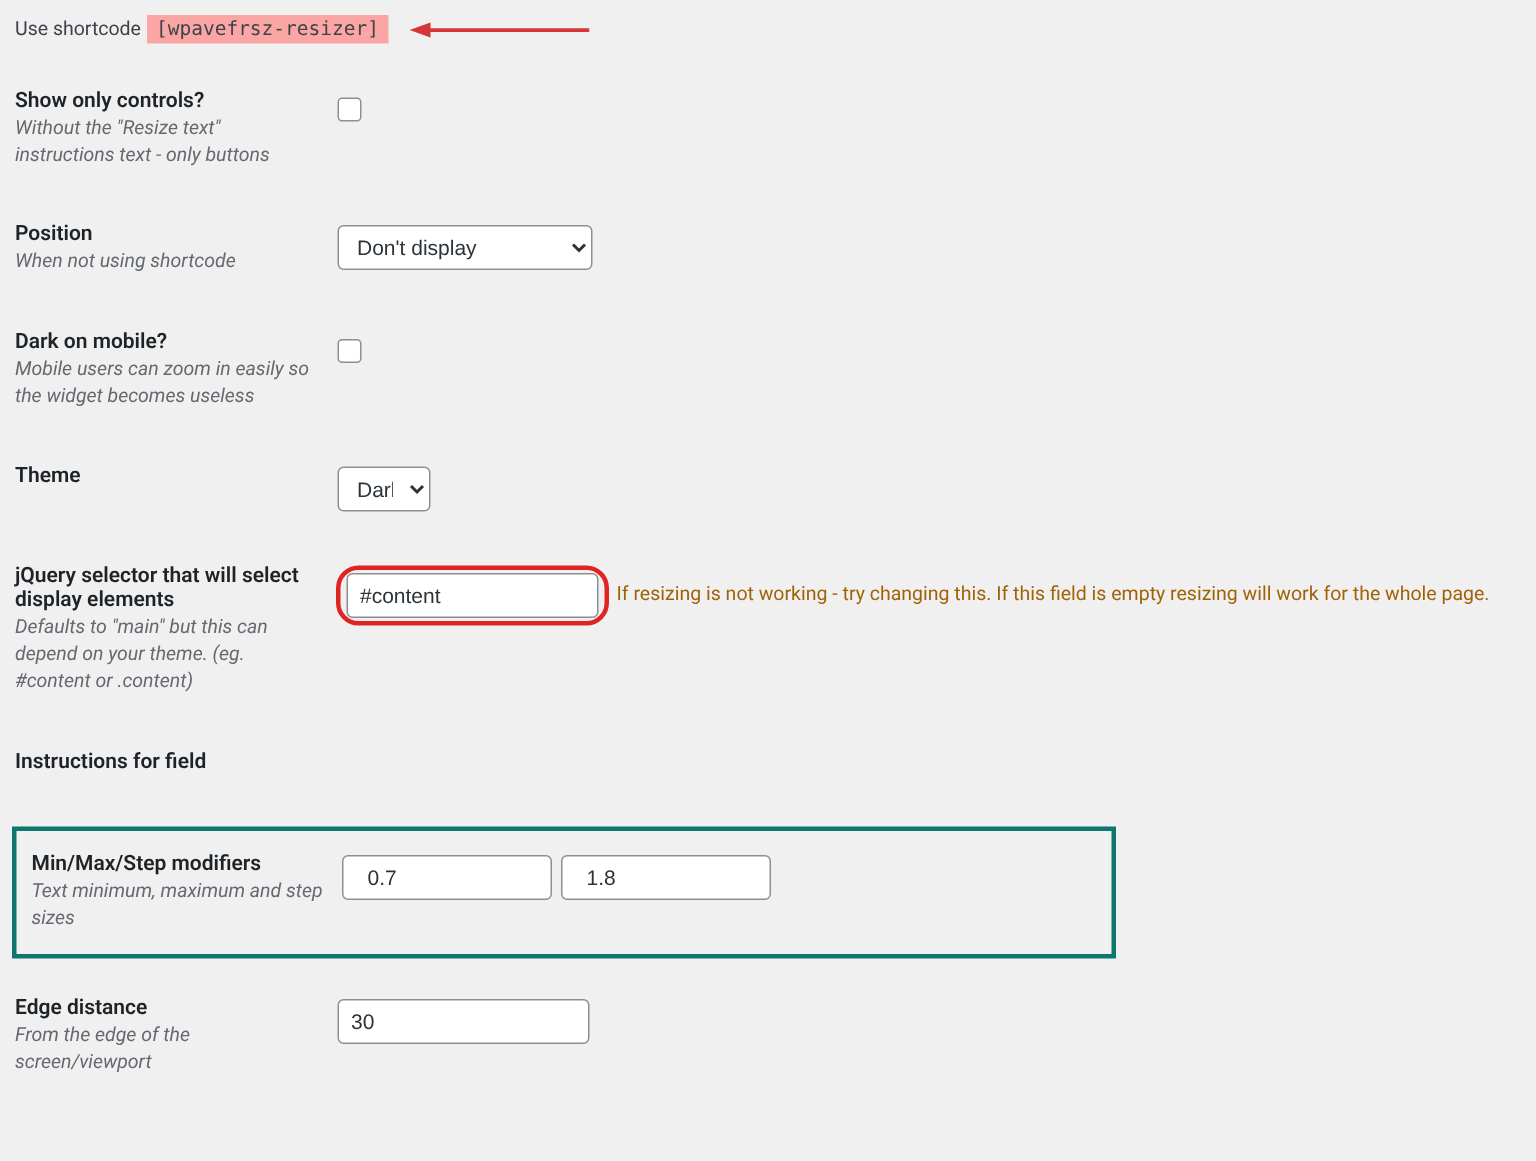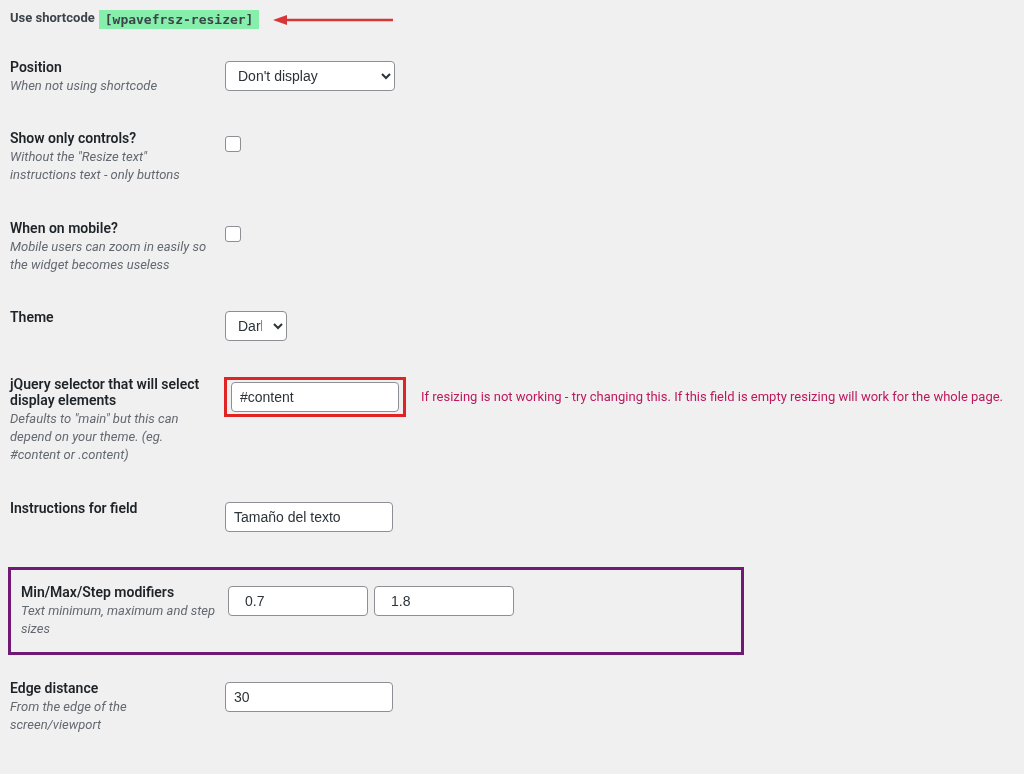--- a/index.html
+++ b/index.html
@@ -5,28 +5,28 @@
   * { box-sizing: border-box; margin: 0; padding: 0; }
   body {
     font-family: -apple-system, BlinkMacSystemFont, "Segoe UI", Roboto, sans-serif;
     background: #f0f0f1;
     color: #1d2327;
     font-size: 13px;
     padding: 10px 10px 10px 10px;
   }
   .shortcode-row {
     display: flex;
+    align-items: center;
     gap: 4px;
     margin-bottom: 30px;
-    font-weight: bold;
   }
   .shortcode-label { color: #3c434a; font-size: 13px; }
   .shortcode-code {
     font-family: Consolas, Monaco, monospace;
-    background: #86efac;
+    background: #fca5a5;
     padding: 2px 6px;
     color: #3c434a;
   }
   .arrow-wrap {
     margin-left: 10px;
     color: #d63638;
     display: inline-flex;
     align-items: center;
   }
   .form-table { width: 100%; }
@@ -78,32 +78,32 @@
     width: 16px;
     height: 16px;
     border: 1px solid #8c8f94;
     border-radius: 3px;
     background: #fff;
     appearance: none;
     margin-top: 4px;
   }
   .text-input { width: 168px; }
   .help-text {
-    color: #be185d;
+    color: #a16207;
     font-size: 13px;
-    margin-left: 10px;
   }
   .triple input { width: 140px; padding-left: 16px; }
   .highlight-red {
     outline: 3px solid #e02424;
     outline-offset: -2px;
     padding: 4px 6px;
+    border-radius: 14px;
   }
   .highlight-row {
-    border: 3px solid #701a75;
+    border: 3px solid #0f766e;
     padding: 14px 10px 14px 0px;
     margin-left: -2px;
     margin-right: 270px;
     margin-bottom: 25px;
   }
   .highlight-row .th { width: 217px; padding-left:10px;}
   .highlight-row .form-row { margin-bottom: 0; }
 </style>
 </head>
 <body>
@@ -116,43 +116,43 @@
       <line x1="120" y1="7" x2="8" y2="7" stroke="#d63638" stroke-width="2.5"></line>
       <polygon points="0,7 14,2 14,12" fill="#d63638"></polygon>
     </svg>
   </span>
 </div>
 
 <div class="form-table">
 
   <div class="form-row">
     <div class="th">
+      <span class="label">Show only controls?</span>
+      <span class="desc">Without the "Resize text" instructions text - only buttons</span>
+    </div>
+    <div class="td">
+      <input type="checkbox" style="">
+    </div>
+  </div>
+
+  <div class="form-row">
+    <div class="th">
       <span class="label">Position</span>
       <span class="desc">When not using shortcode</span>
     </div>
     <div class="td">
       <select class="wide">
         <option>Don't display</option>
       </select>
     </div>
   </div>
 
   <div class="form-row">
     <div class="th">
-      <span class="label">Show only controls?</span>
-      <span class="desc">Without the "Resize text" instructions text - only buttons</span>
-    </div>
-    <div class="td">
-      <input type="checkbox" style="">
-    </div>
-  </div>
-
-  <div class="form-row">
-    <div class="th">
-      <span class="label">When on mobile?</span>
+      <span class="label">Dark on mobile?</span>
       <span class="desc">Mobile users can zoom in easily so the widget becomes useless</span>
     </div>
     <div class="td">
       <input type="checkbox" style="">
     </div>
   </div>
 
   <div class="form-row">
     <div class="th">
       <span class="label">Theme</span>
@@ -173,23 +173,20 @@
       <span class="highlight-red">
         <input type="text" class="text-input" value="#content" style="">
       </span>
       <span class="help-text">If resizing is not working - try changing this. If this field is empty resizing will work for the whole page.</span>
     </div>
   </div>
 
   <div class="form-row">
     <div class="th">
       <span class="label">Instructions for field</span>
-    </div>
-    <div class="td">
-      <input type="text" class="text-input" value="Tamaño del texto" style="">
     </div>
   </div>
 
   <div class="highlight-row">
     <div class="form-row">
       <div class="th">
         <span class="label">Min/Max/Step modifiers</span>
         <span class="desc">Text minimum, maximum and step sizes</span>
       </div>
       <div class="td triple">

